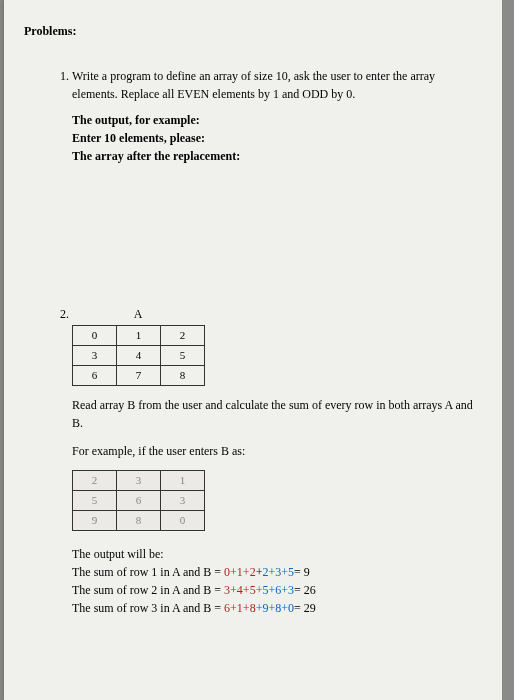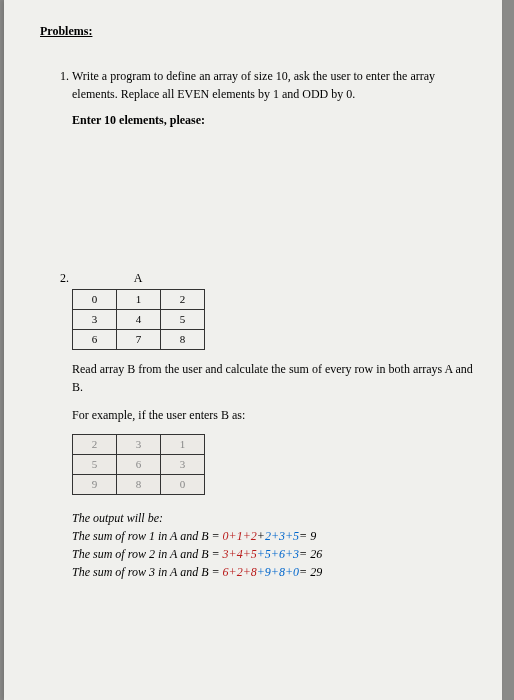--- a/index.html
+++ b/index.html
@@ -14,22 +14,20 @@
       background: #f0f0ed;
       margin: 0 12px 0 4px;
       padding: 24px 20px 20px 20px;
       min-height: 700px;
       box-shadow: -2px 0 4px rgba(0,0,0,0.15);
     }
     .section-title {
       font-size: 12px;
       font-weight: bold;
       margin-bottom: 12px;
-      text-decoration: underline;
-      margin-left: 16px;
     }
     .problem {
       margin-left: 48px;
       margin-bottom: 20px;
     }
     .problem-list {
       list-style-type: decimal;
       padding-left: 0;
       margin-top: 28px;
     }
@@ -61,39 +59,41 @@
       width: 44px;
       height: 20px;
       text-align: center;
       font-size: 11px;
       background: #f0f0ed;
     }
     table.matrix-b td {
       color: #888;
       background: #eceae6;
     }
-    .output-block { margin-top: 14px; font-style: italic; }
+    .output-block { margin-top: 14px; }
     .output-line { line-height: 1.5; }
     .formula-a { color: #b91c1c; }
     .formula-b { color: #0066cc; }
     .sum-result { color: #000; }
   </style>
 </head>
 <body>
 
 <div class="page">
   <div class="section-title">Problems:</div>
 
   <div class="problem">
     <ol class="problem-list">
 
       <li class="problem-item">
         <div class="prompt">Write a program to define an array of size 10, ask the user to enter the array elements. Replace all EVEN elements by 1 and ODD by 0.</div>
         <div class="example-block">
+          <div class="example-line bold">The output, for example:</div>
           <div class="example-line bold">Enter 10 elements, please:</div>
+          <div class="example-line bold">The array after the replacement:</div>
         </div>
       </li>
 
       <li class="problem-item problem-item-2">
 
         <div class="matrix-label">A</div>
         <table class="matrix">
           <tbody>
               <tr>
             <td>0</td>
@@ -143,20 +143,20 @@
 
           <div class="output-line">
             <span>The sum of row 1 in A and B = </span><span class="formula-a">0+1+2</span><span>+</span><span class="formula-b">2+3+5</span><span class="sum-result">= 9</span>
           </div>
 
           <div class="output-line">
             <span>The sum of row 2 in A and B = </span><span class="formula-a">3+4+5</span><span class="formula-b">+5+6+3</span><span class="sum-result">= 26</span>
           </div>
 
           <div class="output-line">
-            <span>The sum of row 3 in A and B = </span><span class="formula-a">6+2+8</span><span class="formula-b">+9+8+0</span><span class="sum-result">= 29</span>
+            <span>The sum of row 3 in A and B = </span><span class="formula-a">6+1+8</span><span class="formula-b">+9+8+0</span><span class="sum-result">= 29</span>
           </div>
         </div>
       </li>
 
     </ol>
   </div>
 </div>
 
 </body></html>

